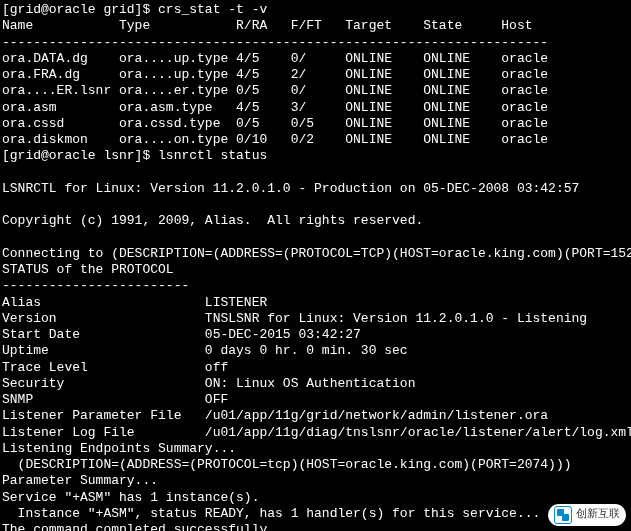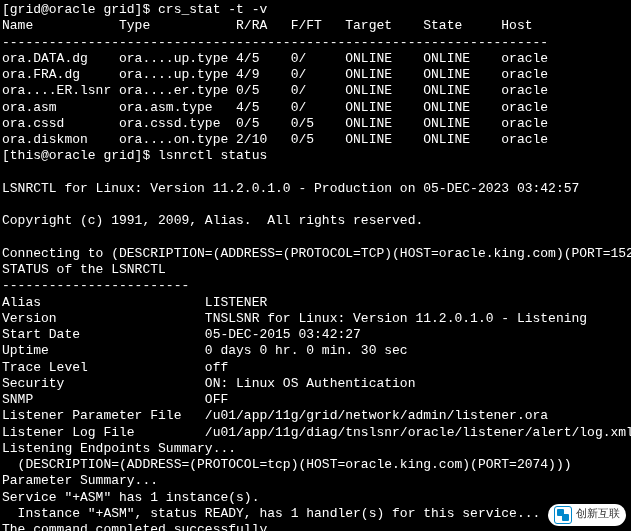--- a/index.html
+++ b/index.html
@@ -56,33 +56,33 @@
       border-radius: 1px;
     }
   </style>
 </head>
 <body>
 
 <pre><span>[grid@oracle grid]$ crs_stat -t -v</span>
 <span>Name           Type           R/RA   F/FT   Target    State     Host</span>
 <span>----------------------------------------------------------------------</span>
 <span>ora.DATA.dg    ora....up.type 4/5    0/     ONLINE    ONLINE    oracle</span>
-<span>ora.FRA.dg     ora....up.type 4/9    0/     ONLINE    ONLINE    oracle</span>
+<span>ora.FRA.dg     ora....up.type 4/5    2/     ONLINE    ONLINE    oracle</span>
 <span>ora....ER.lsnr ora....er.type 0/5    0/     ONLINE    ONLINE    oracle</span>
-<span>ora.asm        ora.asm.type   4/5    0/     ONLINE    ONLINE    oracle</span>
+<span>ora.asm        ora.asm.type   4/5    3/     ONLINE    ONLINE    oracle</span>
 <span>ora.cssd       ora.cssd.type  0/5    0/5    ONLINE    ONLINE    oracle</span>
-<span>ora.diskmon    ora....on.type 2/10   0/5    ONLINE    ONLINE    oracle</span>
-<span>[this@oracle grid]$ lsnrctl status</span>
+<span>ora.diskmon    ora....on.type 0/10   0/2    ONLINE    ONLINE    oracle</span>
+<span>[grid@oracle lsnr]$ lsnrctl status</span>
 
-<span>LSNRCTL for Linux: Version 11.2.0.1.0 - Production on 05-DEC-2023 03:42:57</span>
+<span>LSNRCTL for Linux: Version 11.2.0.1.0 - Production on 05-DEC-2008 03:42:57</span>
 
 <span>Copyright (c) 1991, 2009, Alias.  All rights reserved.</span>
 
 <span>Connecting to (DESCRIPTION=(ADDRESS=(PROTOCOL=TCP)(HOST=oracle.king.com)(PORT=1521)))</span>
-<span>STATUS of the LSNRCTL</span>
+<span>STATUS of the PROTOCOL</span>
 <span>------------------------</span>
 <span>Alias                     LISTENER</span>
 <span>Version                   TNSLSNR for Linux: Version 11.2.0.1.0 - Listening</span>
 <span>Start Date                05-DEC-2015 03:42:27</span>
 <span>Uptime                    0 days 0 hr. 0 min. 30 sec</span>
 <span>Trace Level               off</span>
 <span>Security                  ON: Linux OS Authentication</span>
 <span>SNMP                      OFF</span>
 <span>Listener Parameter File   /u01/app/11g/grid/network/admin/listener.ora</span>
 <span>Listener Log File         /u01/app/11g/diag/tnslsnr/oracle/listener/alert/log.xml</span>

